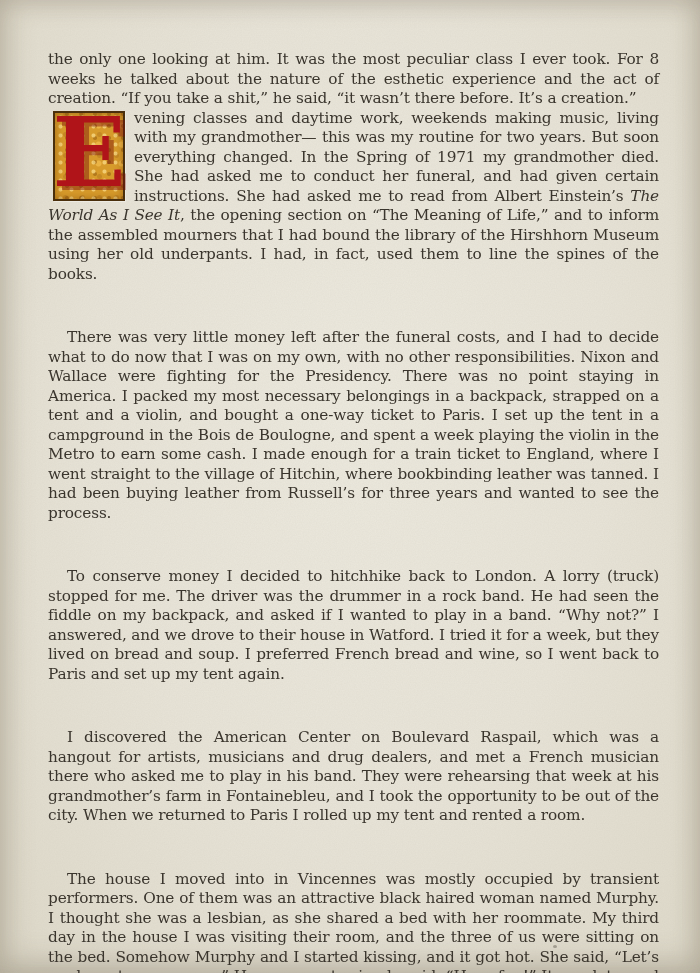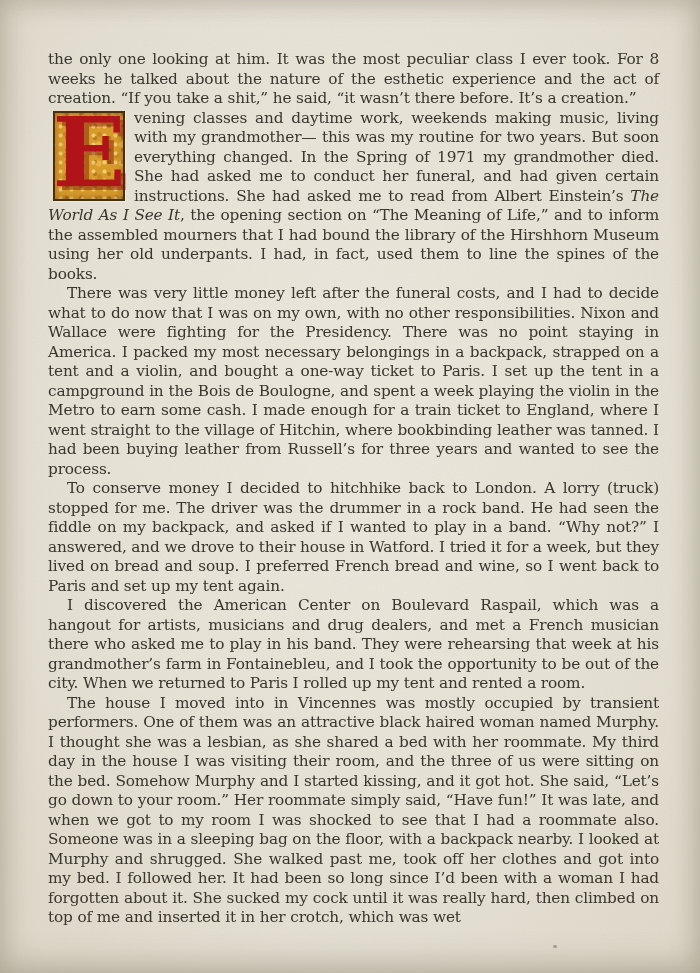--- a/index.html
+++ b/index.html
@@ -33,21 +33,21 @@
     right: 41px;
     top: 50px;
     color: #3a352d;
     font-size: 15.3px;
     line-height: 19.5px;
     letter-spacing: -0.15px;
     text-align: justify;
     hyphens: none;
   }
   .para { margin: 0; }
-  .para.indent { text-indent: 19px; }
+  .para.indent { text-indent: 19px; margin-top: 44px; }
   .italic { font-style: italic; }
   .dropcap {
     float: left;
     box-sizing: border-box;
     width: 72px;
     height: 90px;
     margin: 2px 9px 0 5px;
     display: flex;
     align-items: center;
     justify-content: center;

